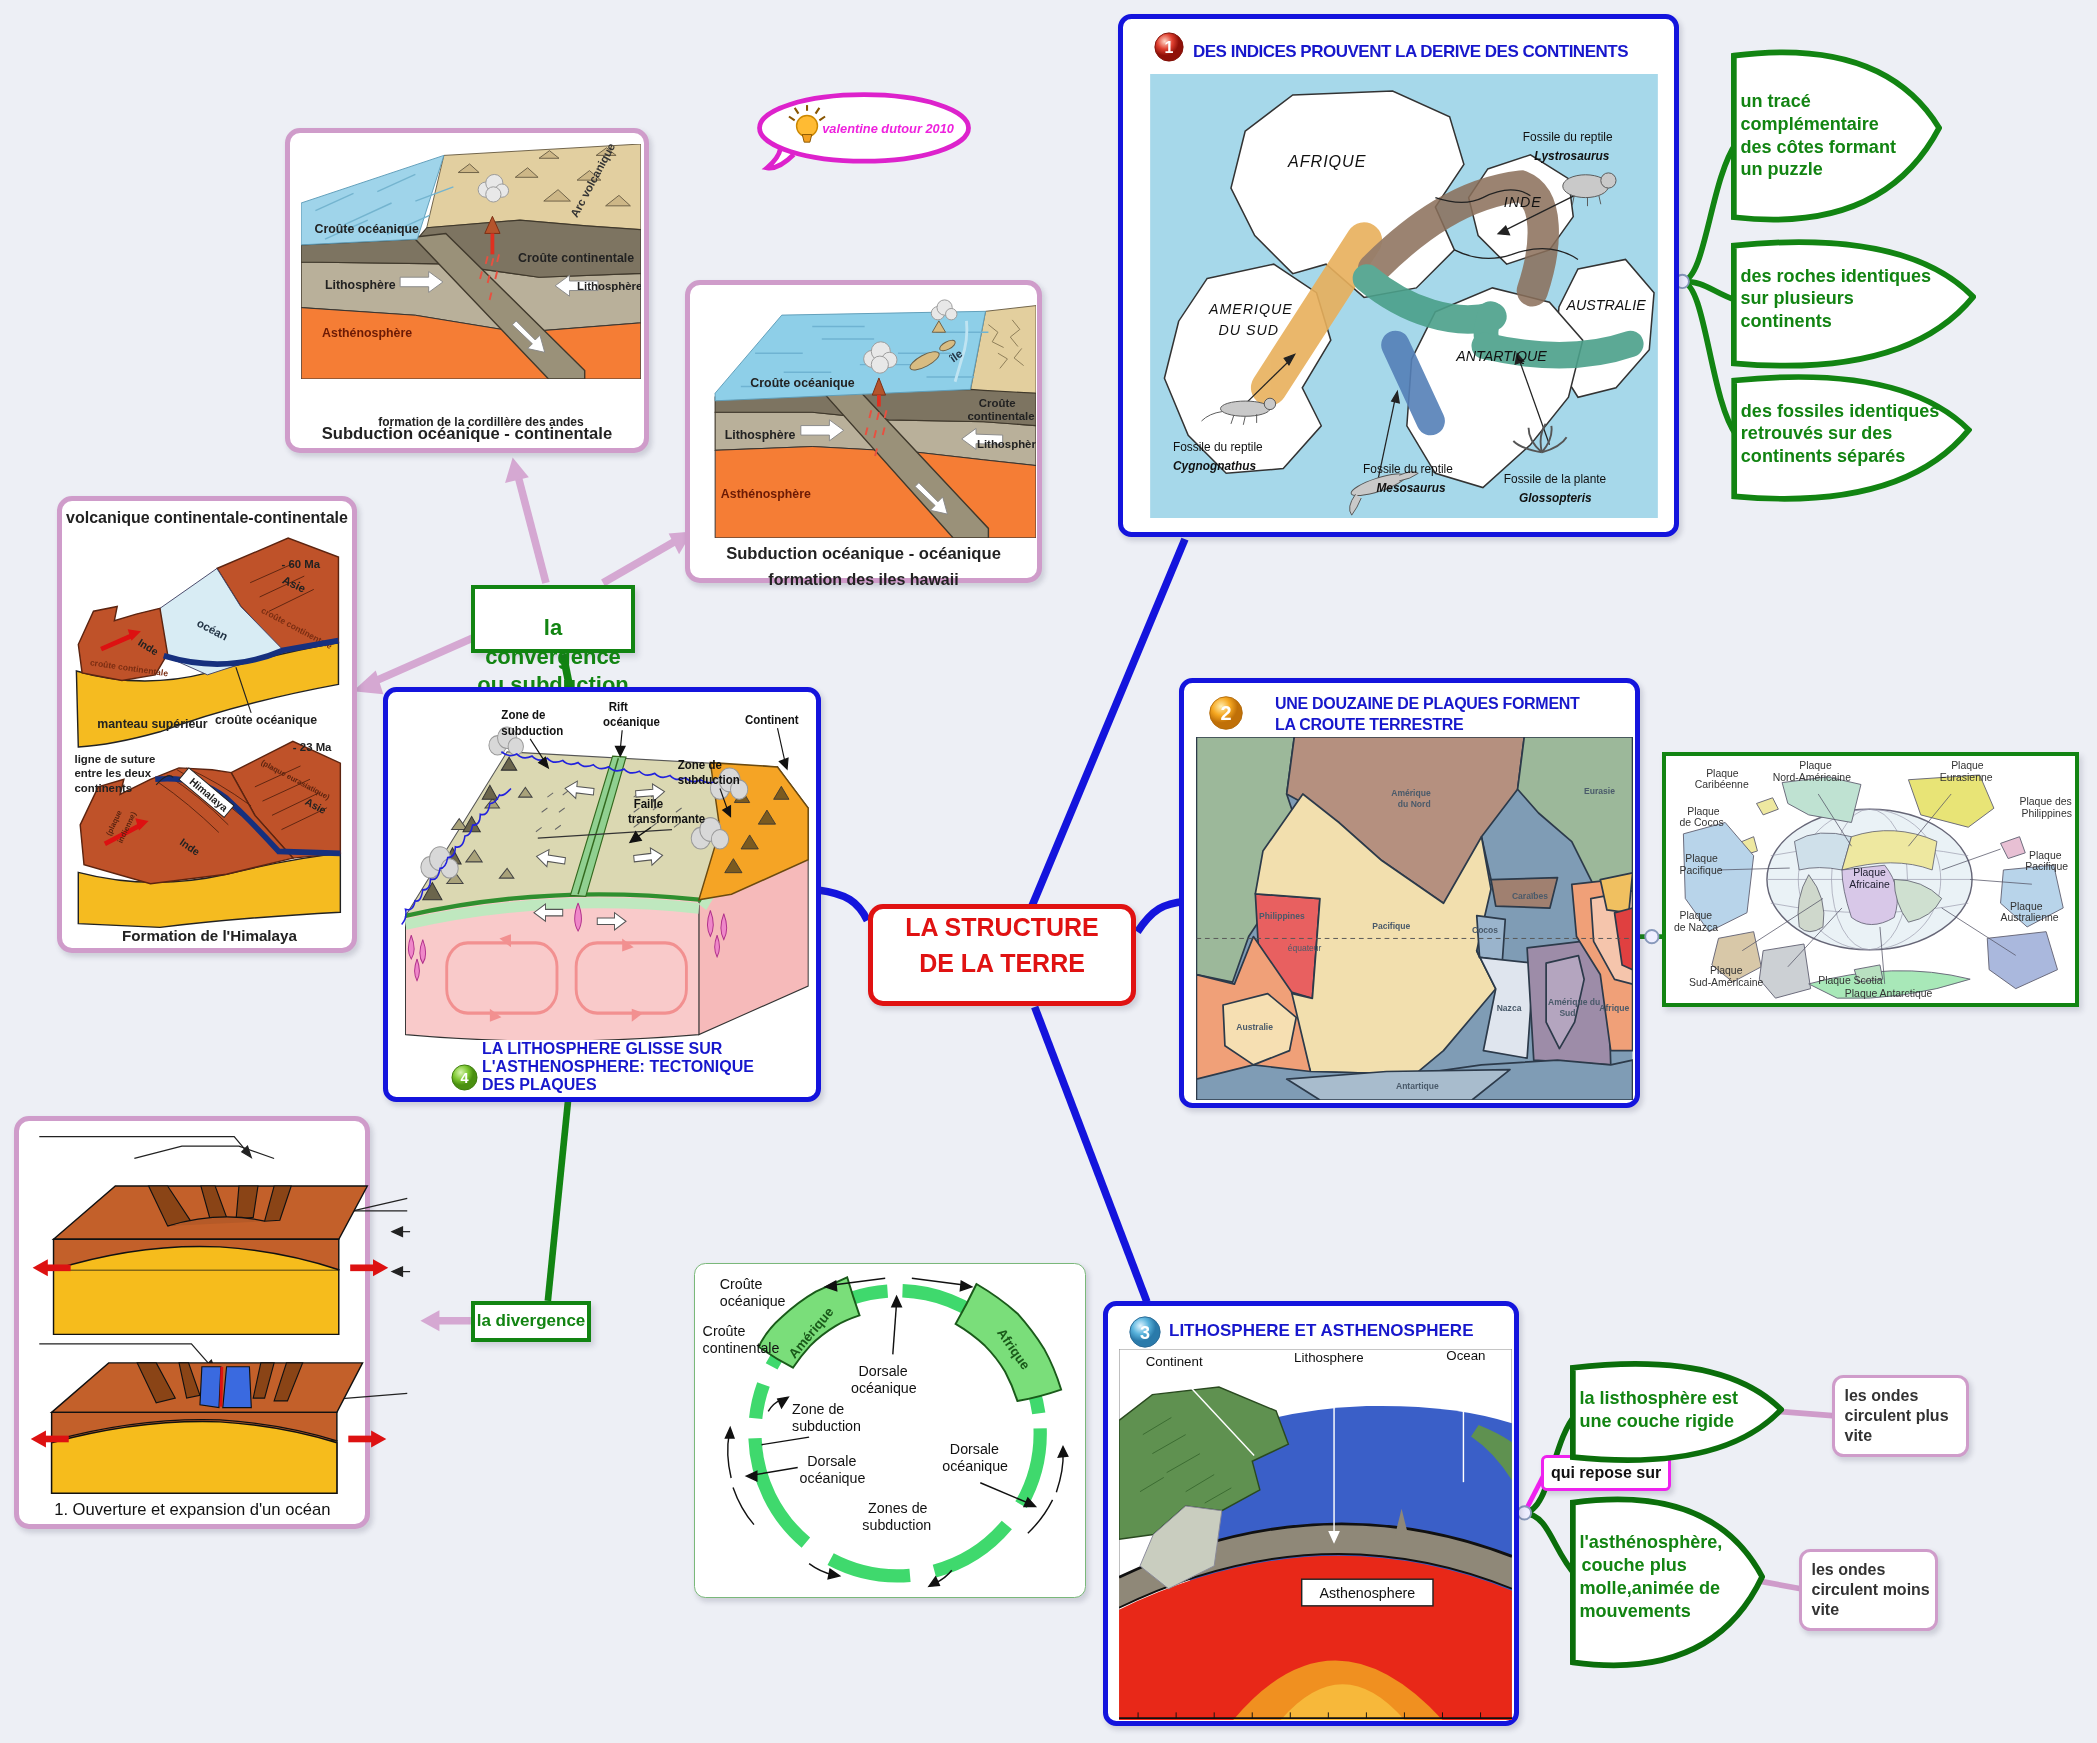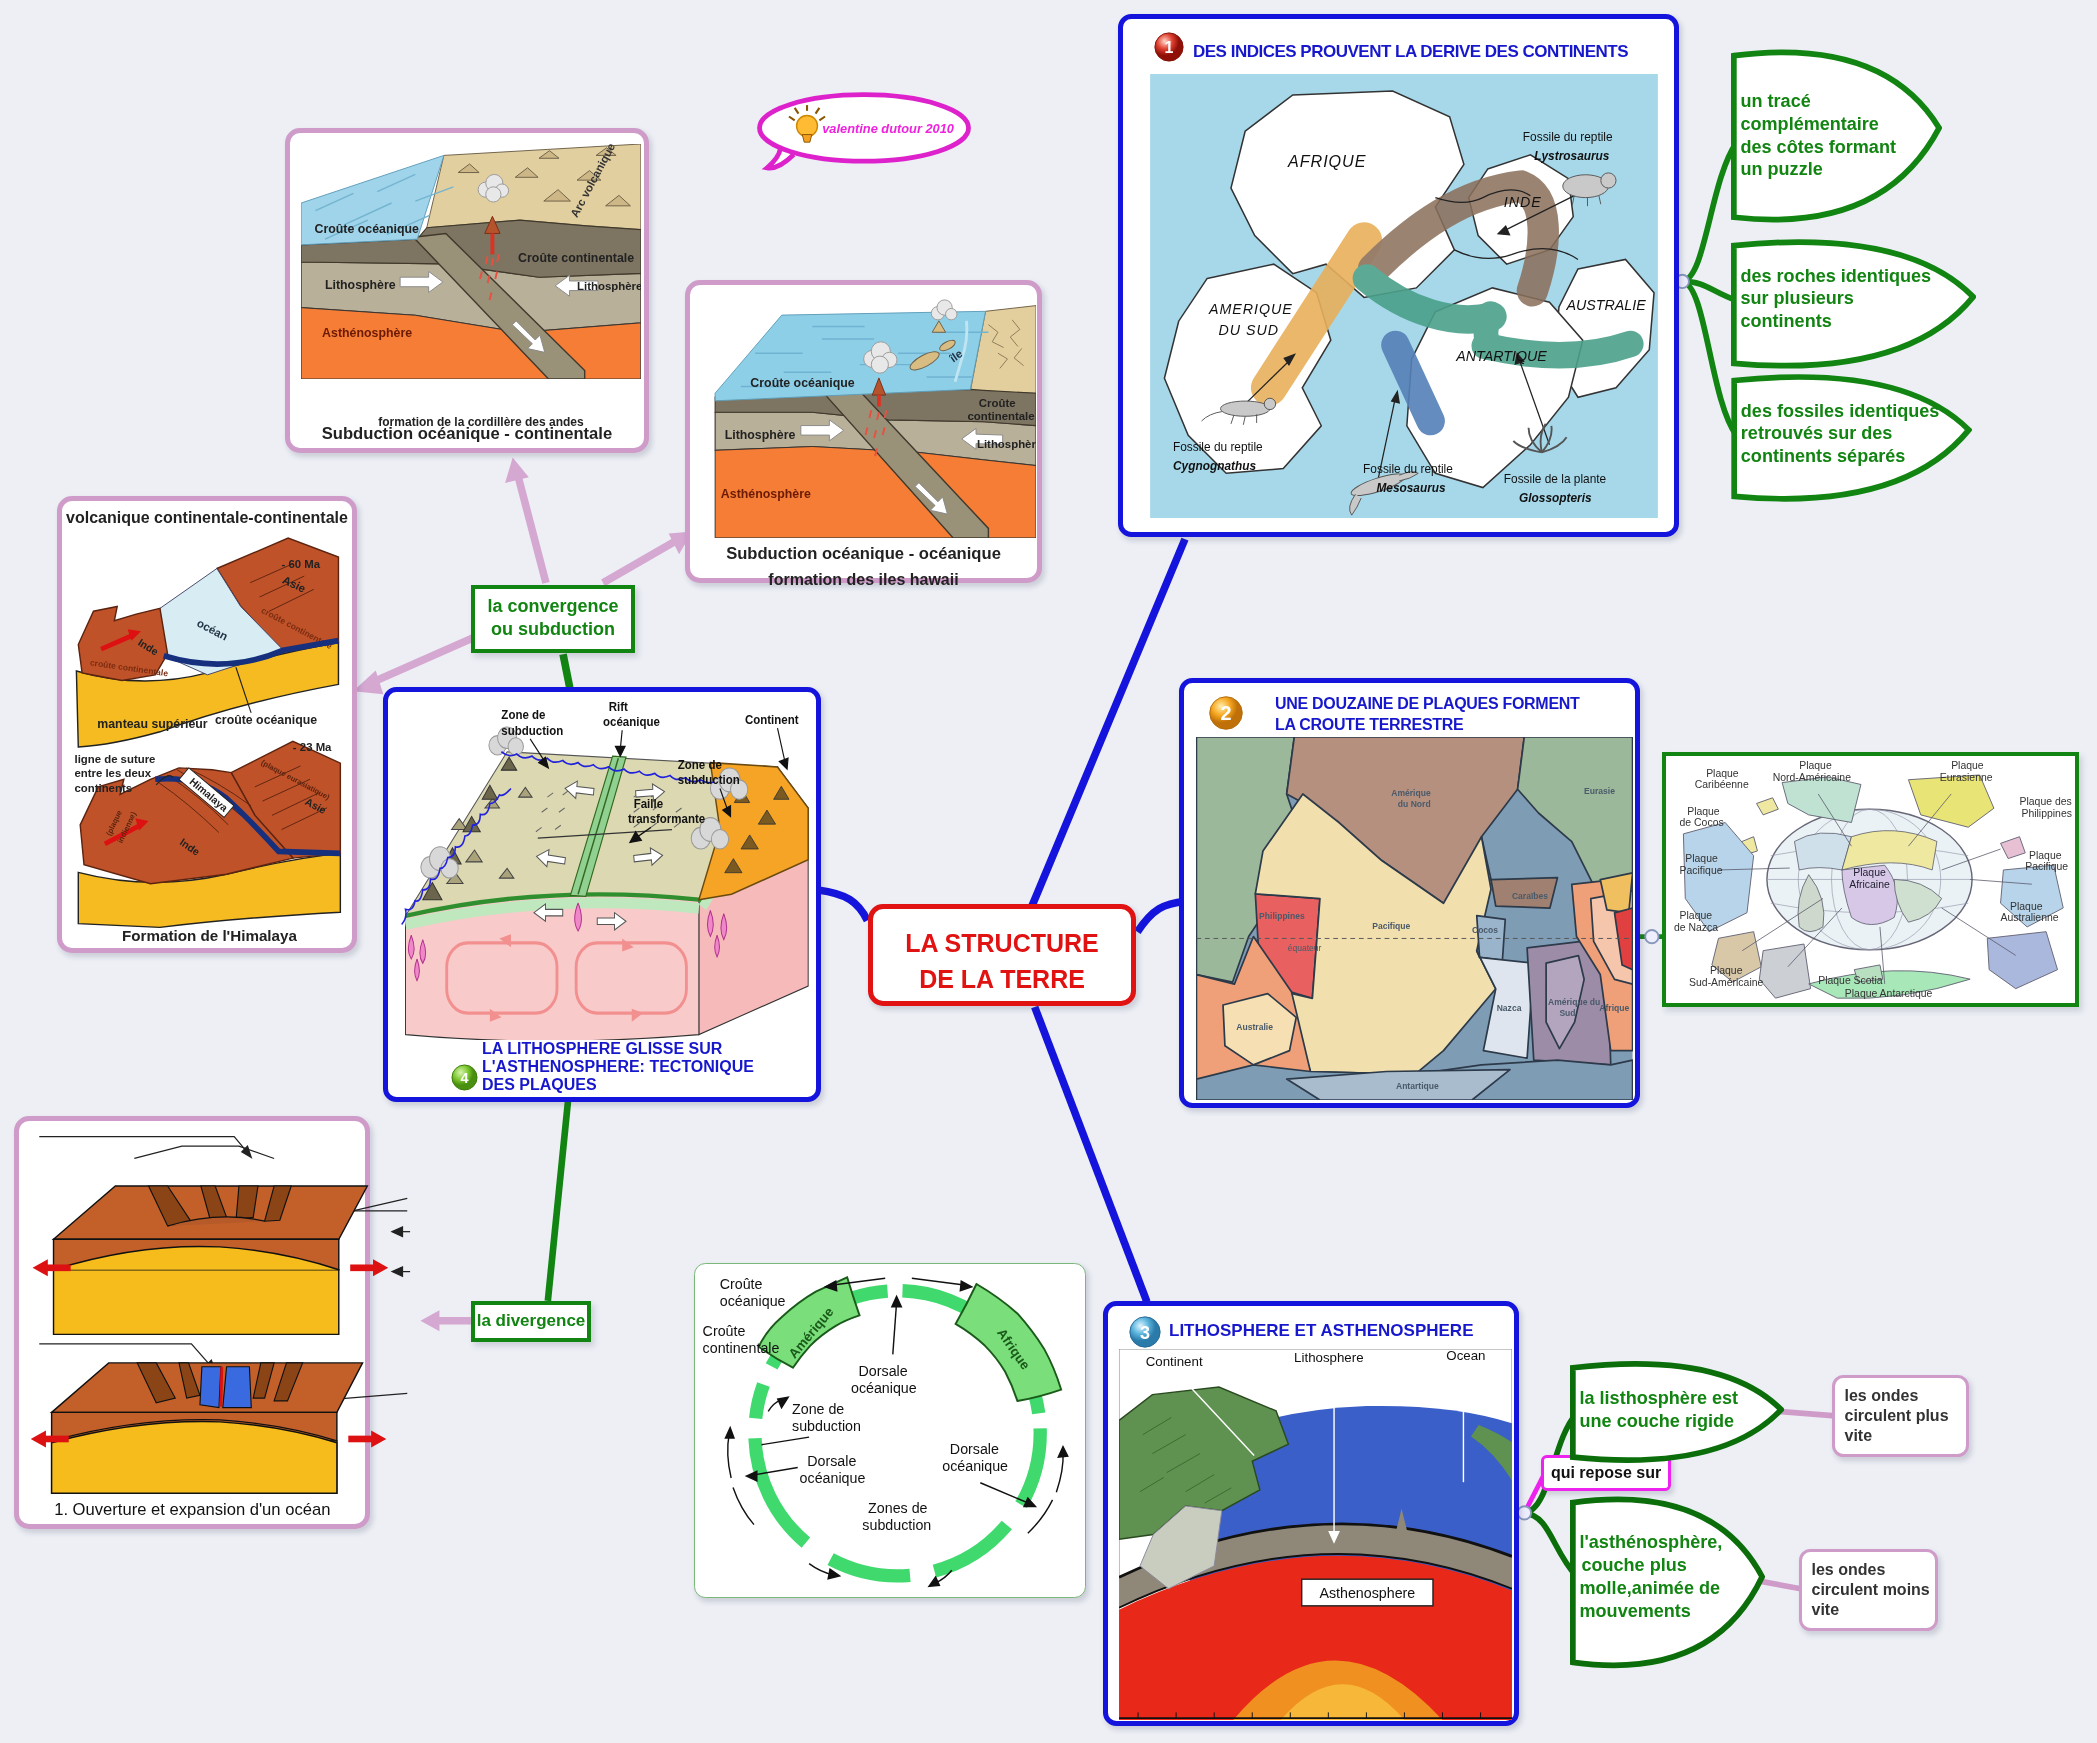--- a/index.html
+++ b/index.html
@@ -65,27 +65,27 @@
         <line x1="53" y1="27" x2="49" y2="21"></line>
         <line x1="71" y1="27" x2="75" y2="21"></line>
         <line x1="49" y1="34" x2="43" y2="30"></line>
         <line x1="75" y1="34" x2="81" y2="30"></line>
     </g>
   </g>
   <text x="78" y="47" fill="#ee22dd" font-size="13.5" font-weight="bold" font-style="italic">valentine dutour 2010</text>
 </svg>
 
 <div class="box greenb" style="left:471px;top:585px;width:164px;height:68px;">
-  <div class="gtxt" style="font-size:18px;padding-top:6px;line-height:1.3;text-align:center;">la convergence<br>ou subduction</div>
+  <div class="gtxt" style="font-size:22px;padding-top:25px;line-height:1.3;text-align:center;">la convergence<br>ou subduction</div>
 </div>
 <div class="box greenb" style="left:471px;top:1301px;width:120px;height:41px;">
   <div class="gtxt" style="font-size:17px;padding-top:5.7px;text-align:center;">la divergence</div>
 </div>
 <div class="box" style="left:868px;top:904px;width:268px;height:102px;border:5.7px solid #e01212;border-radius:15px;">
-  <div style="color:#e01212;font-weight:bold;font-size:25px;text-align:center;padding-top:16px;line-height:1.44;">LA STRUCTURE<br>DE LA TERRE</div>
+  <div style="color:#e01212;font-weight:bold;font-size:25px;text-align:center;line-height:1.44;">LA STRUCTURE<br>DE LA TERRE</div>
 </div>
 <div class="box" style="left:1541px;top:1455px;width:130px;height:36px;border:3.8px solid #ee22ee;border-radius:5.7px;">
   <div style="color:#111;font-weight:bold;font-size:16px;text-align:center;padding-top:5.7px;">qui repose sur</div>
 </div>
 <div class="box" style="left:1832px;top:1375px;width:137px;height:82px;border:3.8px solid #cf9cca;border-radius:11.4px;">
   <div style="color:#333;font-weight:bold;font-size:16px;padding:7.6px 0 0 9.5px;line-height:1.25;">les ondes<br>circulent plus<br>vite</div>
 </div>
 <div class="box" style="left:1799px;top:1549px;width:139px;height:82px;border:3.8px solid #cf9cca;border-radius:11.4px;">
   <div style="color:#333;font-weight:bold;font-size:16px;padding:7.6px 0 0 9.5px;line-height:1.25;">les ondes<br>circulent moins<br>vite</div>
 </div>

